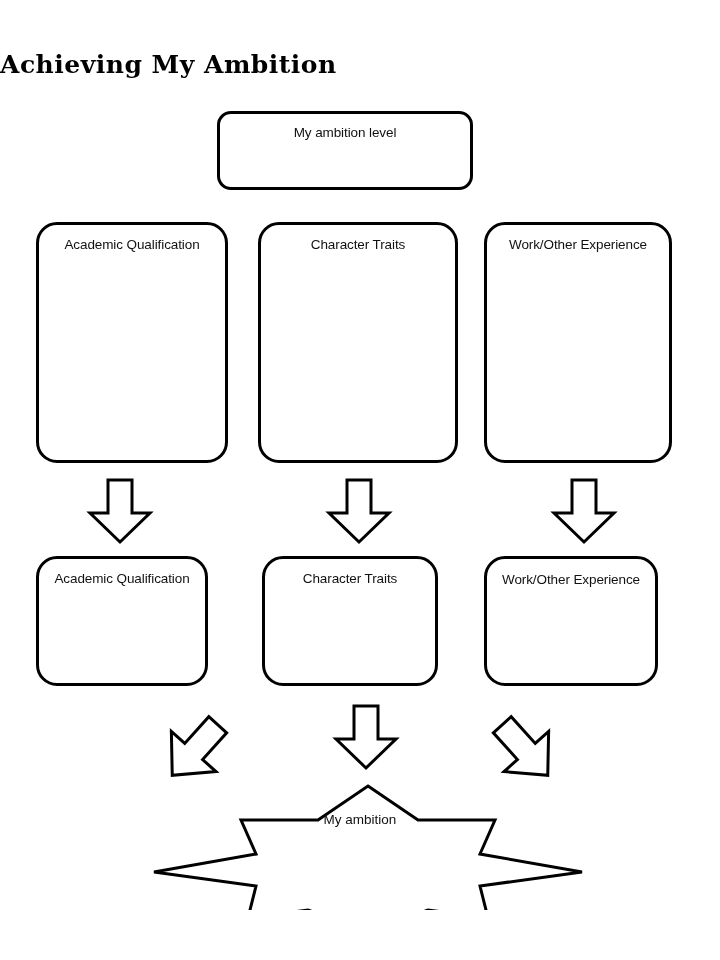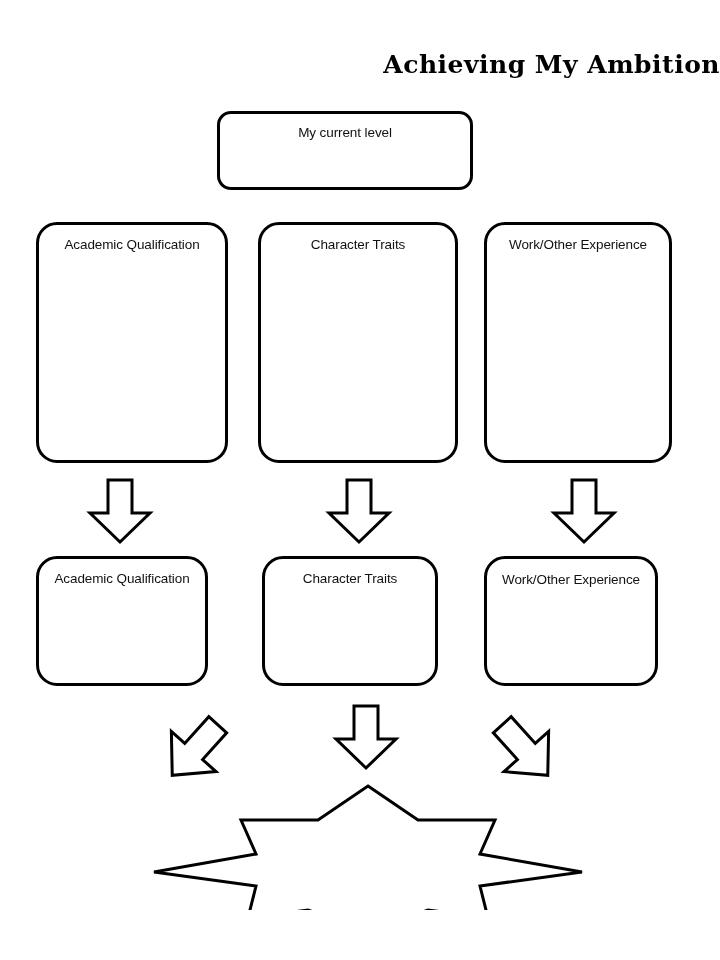--- a/index.html
+++ b/index.html
@@ -22,21 +22,21 @@
     width: 720px;
     height: 960px;
   }
 
   
   .title {
     position: absolute;
     left: 0;
     top: 50px;
     width: 720px;
-    text-align: right;
+    text-align: left;
     font-family: "DejaVu Serif", serif;
     font-weight: 700;
     font-size: 25px;
     letter-spacing: 0.5px;
     color: #000;
     white-space: nowrap;
   }
 
   
   .box {
@@ -115,21 +115,21 @@
   }
 </style>
 </head>
 <body>
 
 <div id="worksheet">
 
   <div class="title">Achieving My Ambition</div>
 
   <div class="box" id="box-current-level">
-    <div class="box-label">My current level</div>
+    <div class="box-label">My ambition level</div>
   </div>
 
   <div class="box" id="box-academic-top">
     <div class="box-label">Academic Qualification</div>
   </div>
 
   <div class="box" id="box-character-top">
     <div class="box-label">Character Traits</div>
   </div>
 
@@ -192,14 +192,15 @@
       L 158 128
       L 98 136
       L 106 104
       L 4 90
       L 106 72
       L 91 38
       L 168 38
       Z"></path>
   </svg>
 
+  <div id="burst-label">My ambition</div>
 
 </div>
 
 </body></html>

